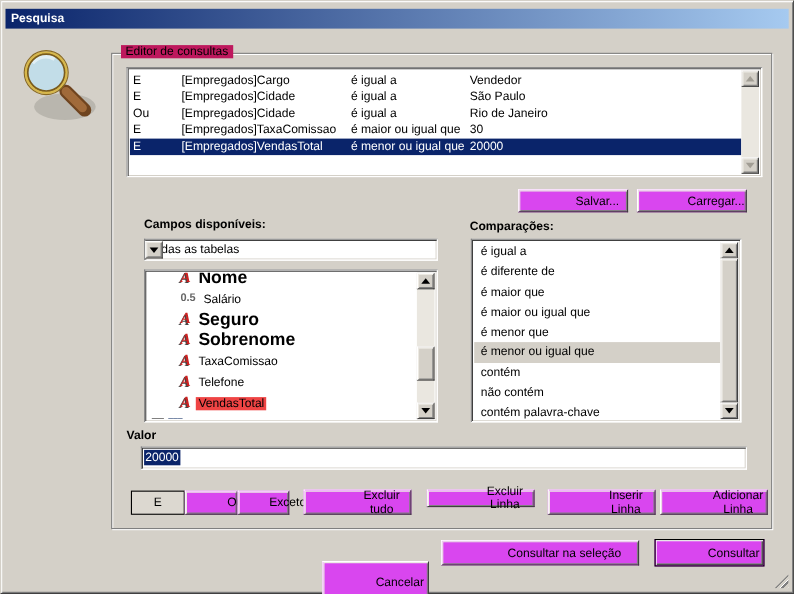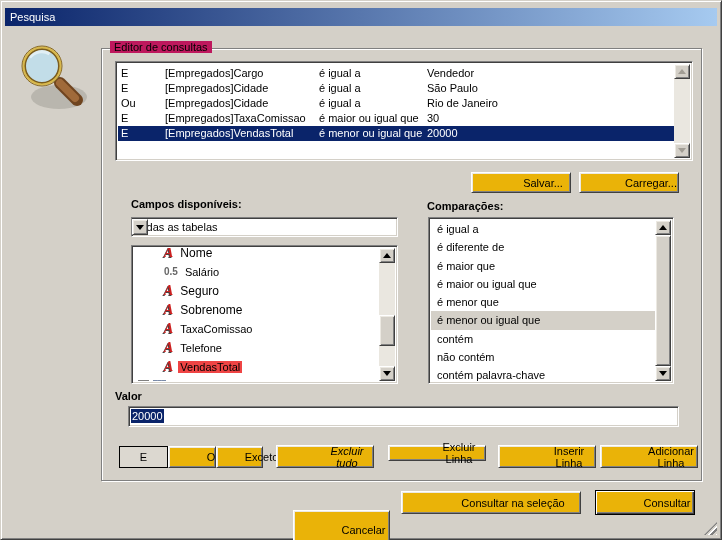--- a/index.html
+++ b/index.html
@@ -5,23 +5,23 @@
   * { box-sizing: border-box; margin: 0; padding: 0; }
   html,body { width:722px; height:540px; overflow:hidden; }
   body { font-family:"Liberation Sans", sans-serif; font-size:11px; color:#000; background:#d4d0c8; position:relative; }
 
   .window { position:absolute; inset:0; background:#d4d0c8;
     border:1px solid; border-color:#d4d0c8 #404040 #404040 #d4d0c8;
     box-shadow: inset 1px 1px 0 #ffffff, inset -1px -1px 0 #808080; }
 
   .titlebar { position:absolute; left:4px; top:7px; right:4px; height:18px;
     background:linear-gradient(to right,#0a246a,#a6caf0);
-    color:#fff; font-weight:normal; line-height:18px; padding-left:5px; }
-
-  .raised { background:#eab308; border:1px solid; border-color:#ffffff #404040 #404040 #ffffff;
+    color:#fff; font-weight:bold; line-height:18px; padding-left:5px; }
+
+  .raised { background:#d946ef; border:1px solid; border-color:#ffffff #404040 #404040 #ffffff;
     box-shadow: inset 1px 1px 0 #ece9e2, inset -1px -1px 0 #808080; padding-left: 44px; }
   .btn { position:absolute; text-align:center; cursor:default; font-size:11px;
     display:flex; align-items:center; justify-content:center; }
   .btn-default { border:1px solid #000;
     box-shadow: inset 1px 1px 0 #ffffff, inset -1px -1px 0 #404040, inset -2px -2px 0 #808080; }
   .btn-toggled { background:#dcd8d0; border:1px solid #000; box-shadow:none; }
 
   .sunken { background:#fff; border:1px solid; border-color:#808080 #ffffff #ffffff #808080;
     box-shadow: inset 1px 1px 0 #404040, inset -1px -1px 0 #d4d0c8; }
 
@@ -59,21 +59,21 @@
   .combo { position:absolute; left:130px; top:216px; width:267px; height:20px; }
   .combo-text { position:absolute; left:3px; top:2px; line-height:14px; }
   .combo-btn { position:absolute; top:1px; right:1px; width:16px; height:16px; }
 
   
   .field-list { position:absolute; left:130px; top:244px; width:267px; height:139px; }
   .field-items { position:absolute; left:2px; top:2px; right:18px; bottom:2px; overflow:hidden; }
   .fitem { display:flex; align-items:center; height:19px; padding-left:30px; white-space:nowrap; }
   .fitem:first-child { margin-top:-5px; }
   .fitem.root { padding-left:4px; }
-  .fitem.bold .flabel { font-weight:normal; font-size:12px; }
+  .fitem.bold .flabel { font-weight:bold; font-size:16px; }
   .flabel { padding:0 2px; }
   .flabel.selected { background:#ef4444; }
   .icon-a { color:#cc2020; font-weight:bold; font-style:italic; font-size:14px; line-height:14px;
     text-shadow:-1px 1px 0 #444; margin-right:5px; font-family:"Liberation Serif", serif; }
   .icon-num { color:#666; font-weight:bold; font-size:10px; margin-right:5px; }
   .plusbox { width:11px; height:11px; background:#fff; border:1px solid #808080; margin-right:4px;
     display:flex; align-items:center; justify-content:center; font-size:9px; line-height:9px; flex:none; }
   .icon-table { width:13px; height:12px; margin-right:5px; flex:none; }
 
   
@@ -259,21 +259,21 @@
 
   <div class="btn btn-toggled" style="left:118px;top:445px;width:49px;height:22px;">
       <span>E</span>
     </div>
   <div class="btn raised" style="left:167px;top:445px;width:48px;height:22px;">
       <span>Ou</span>
     </div>
   <div class="btn raised" style="left:215px;top:445px;width:47px;height:22px;justify-content:center;">
       <span>Exceto</span>
     </div>
-  <div class="btn raised" style="left:275px;top:444px;width:98px;height:23px;font-style:italic;">
+  <div class="btn raised" style="left:275px;top:444px;width:98px;height:23px;">
       <span>Excluir tudo</span>
     </div>
   <div class="btn raised" style="left:387px;top:444px;width:98px;height:16px;">
       <span>Excluir Linha</span>
     </div>
   <div class="btn raised" style="left:497px;top:444px;width:98px;height:23px;">
       <span>Inserir Linha</span>
     </div>
   <div class="btn raised" style="left:599px;top:444px;width:98px;height:23px;">
       <span>Adicionar Linha</span>

